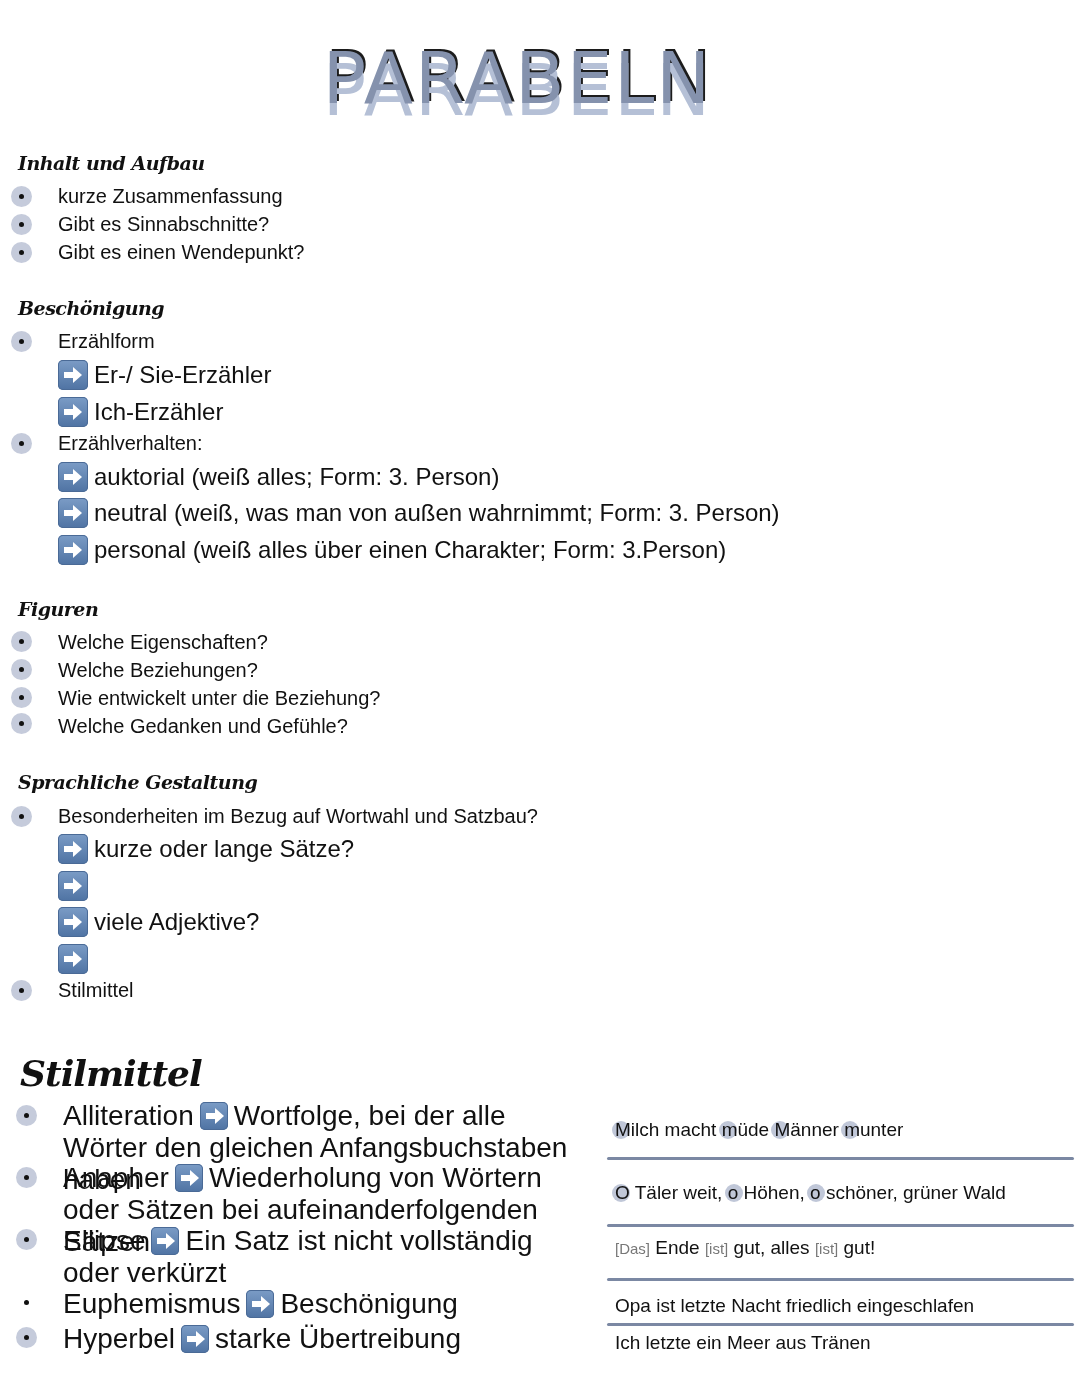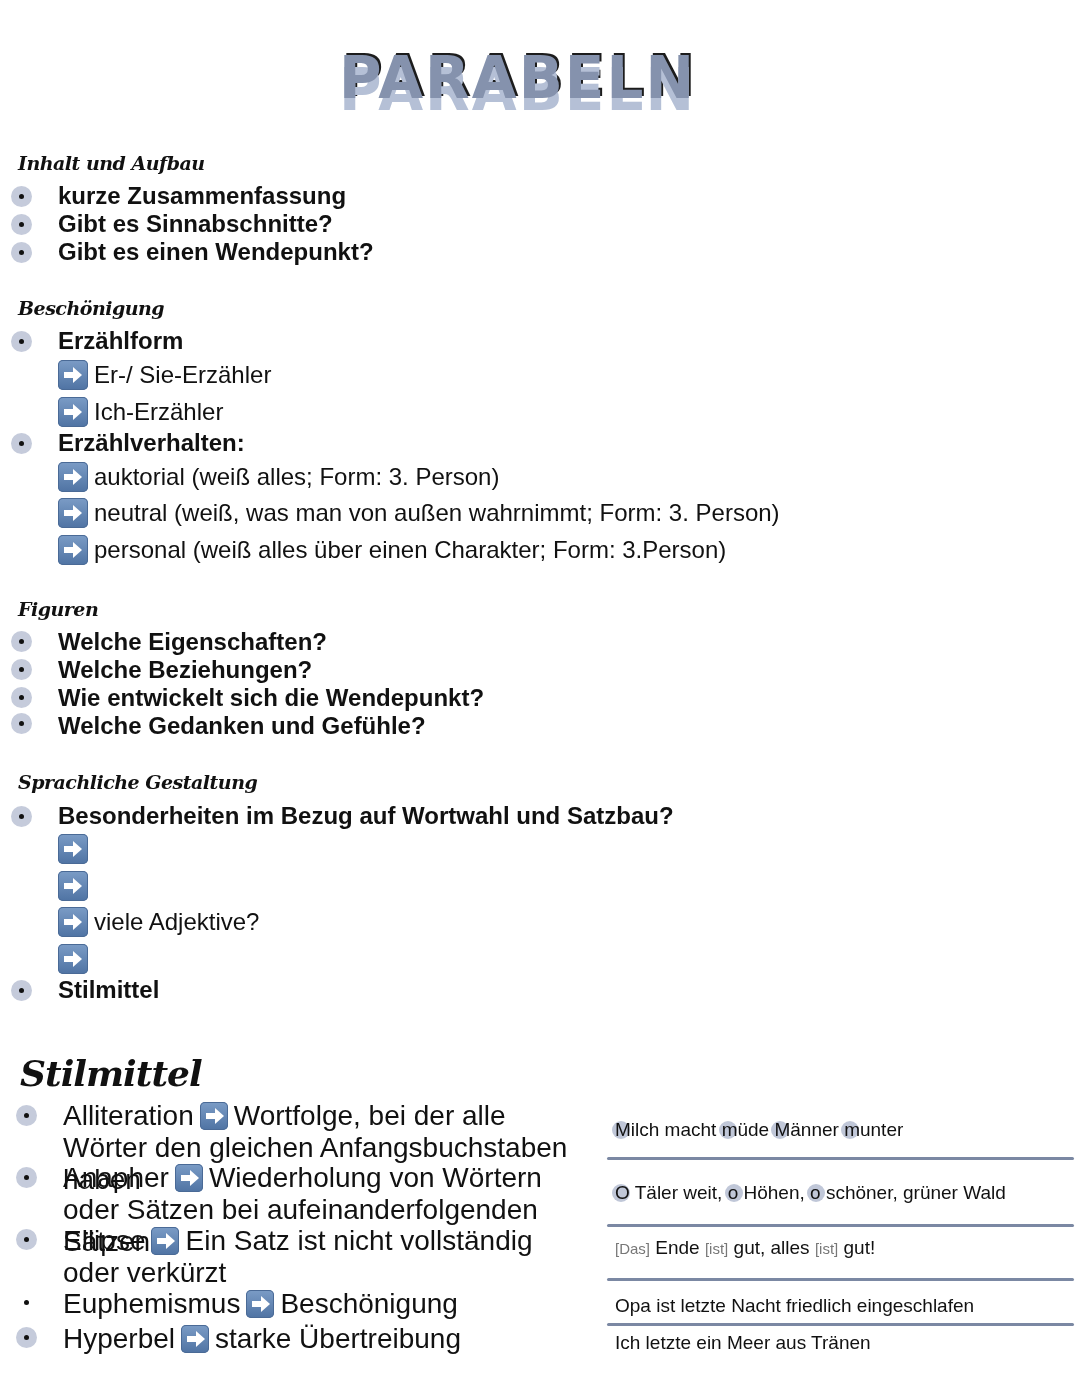--- a/index.html
+++ b/index.html
@@ -5,39 +5,39 @@
     html, body { margin: 0; padding: 0; background: #ffffff; }
     body {
       width: 1080px; height: 1395px; position: relative; overflow: hidden;
       font-family: "Liberation Sans", sans-serif; color: #111111;
     }
     .title {
       position: absolute; left: 255px; top: 28px; width: 525px; height: 100px;
       display: flex; align-items: center; justify-content: center;
     }
     .title-text {
-      font-family: "DejaVu Sans", sans-serif; font-weight: bold; font-size: 58px;
+      font-family: "DejaVu Sans", sans-serif; font-weight: normal; font-size: 72px;
       letter-spacing: 2px; color: #8592ad; position: relative;
       text-shadow: 0 12px 0 #b5c0d6, 2px -2px 0 #1c1c1c;
       -webkit-text-stroke: 0px;
       line-height: 1;
     }
     .section-head {
       position: absolute; left: 18px;
       font-family: "DejaVu Serif", serif; font-weight: bold; font-style: italic;
       font-size: 19px; color: #111;
       letter-spacing: -0.5px;
     }
     .big-head {
       position: absolute; left: 20px; top: 1052px;
       font-family: "DejaVu Serif", serif; font-weight: bold; font-style: italic;
       font-size: 36px; color: #111; letter-spacing: -1px;
     }
     .item {
-      position: absolute; left: 58px; font-size: 24px; line-height: 28px; white-space: nowrap; font-weight: bold;
+      position: absolute; left: 58px; font-size: 20px; line-height: 28px; white-space: nowrap;
     }
     .bullet {
       position: absolute; left: 11px; width: 21px; height: 21px; border-radius: 50%;
       background: #c5cbdb;
     }
     .bullet::after {
       content: ""; position: absolute; left: 8px; top: 8px; width: 5px; height: 5px;
       border-radius: 50%; background: #111;
     }
     .bullet.plain { background: transparent; }
@@ -125,29 +125,30 @@
   <span class="arrow"></span>
   <span>personal (weiß alles über einen Charakter; Form: 3.Person)</span>
 </div>
 
 <div class="section-head" style="top:598px">Figuren</div>
 <span class="bullet" style="top:631px"></span>
 <div class="item" style="top:628px">Welche Eigenschaften?</div>
 <span class="bullet" style="top:659px"></span>
 <div class="item" style="top:656px">Welche Beziehungen?</div>
 <span class="bullet" style="top:687px"></span>
-<div class="item" style="top:684px">Wie entwickelt sich die Wendepunkt?</div>
+<div class="item" style="top:684px">Wie entwickelt unter die Beziehung?</div>
 <span class="bullet" style="top:713px"></span>
 <div class="item" style="top:712px">Welche Gedanken und Gefühle?</div>
 
 <div class="section-head" style="top:771px">Sprachliche Gestaltung</div>
 <span class="bullet" style="top:806px"></span>
 <div class="item" style="top:802px">Besonderheiten im Bezug auf Wortwahl und Satzbau?</div>
 <div class="sub" style="top:834px">
   <span class="arrow"></span>
+  <span>kurze oder lange Sätze?</span>
 </div>
 <div class="sub" style="top:871px">
   <span class="arrow"></span>
 </div>
 <div class="sub" style="top:907px">
   <span class="arrow"></span>
   <span>viele Adjektive?</span>
 </div>
 <div class="sub" style="top:944px">
   <span class="arrow"></span>

